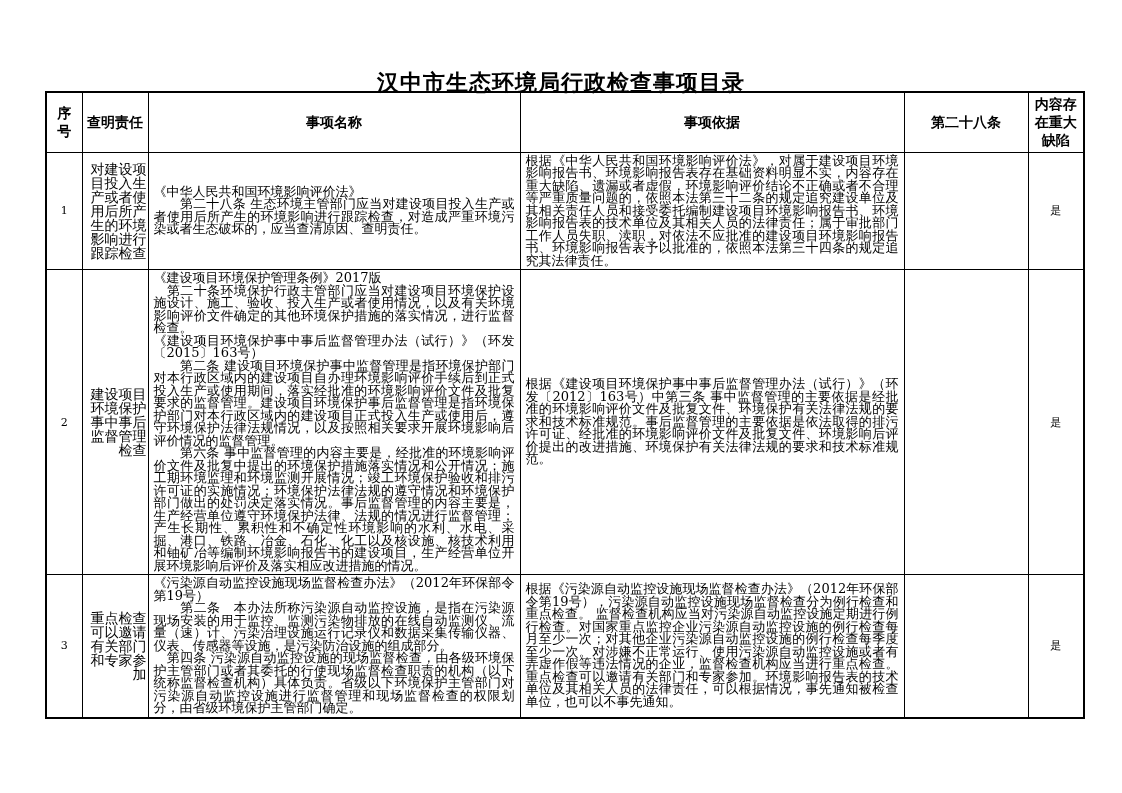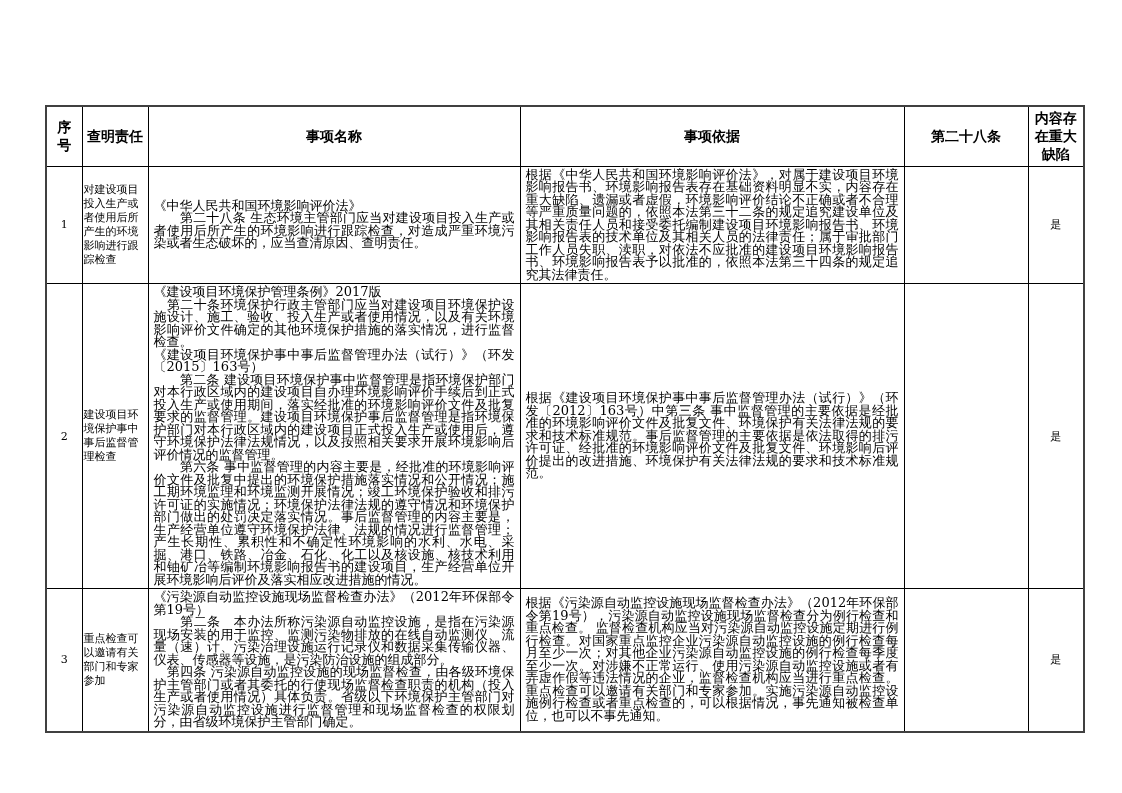--- a/index.html
+++ b/index.html
@@ -19,25 +19,25 @@
     width: 100%;
     text-align: center;
     font-size: 22px;
     font-weight: bold;
     letter-spacing: 1px;
     margin: 0;
   }
   table.catalog {
     position: absolute;
     left: 45px;
-    top: 105px;
+    top: 91px;
     width: 1038px;
     border-collapse: collapse;
     table-layout: fixed;
-    border: 2px solid #404040;
+    border: 2px solid #000000;
   }
   table.catalog th, table.catalog td {
     border: 1px solid #000;
     vertical-align: middle;
     overflow: hidden;
   }
   table.catalog th {
     font-size: 14px;
     font-weight: bold;
     text-align: center;
@@ -47,22 +47,22 @@
   th .narrow { width: 16px; margin: 0 auto; }
   tr.header-row { height: 60px; }
   tr.row-1 { height: 88px; }
   tr.row-2 { height: 222px; }
   tr.row-3 { height: 133px; }
   td.cell-index {
     text-align: center;
     font-size: 11px;
   }
   td.cell-name {
-    text-align: left;
-    font-size: 11px;
+    text-align: right;
+    font-size: 14px;
     line-height: 14px;
     padding: 0 1px;
   }
   td.cell-text {
     text-align: justify;
     font-size: 13px;
     line-height: 12.5px;
     padding: 2px 5px;
     white-space: pre-wrap;
     word-break: break-all;
@@ -74,20 +74,21 @@
   td.cell-enterprise {
     text-align: center;
     font-size: 11px;
   }
 </style>
 </head>
 <body>
 
 <div class="page">
 
+  <h1 class="doc-title">汉中市生态环境局行政检查事项目录</h1>
 
   <table class="catalog">
     <colgroup>
       <col style="width:36px">
       <col style="width:66px">
       <col style="width:372px">
       <col style="width:384px">
       <col style="width:124px">
       <col style="width:56px">
     </colgroup>
@@ -123,21 +124,21 @@
 　　第六条 事中监督管理的内容主要是，经批准的环境影响评价文件及批复中提出的环境保护措施落实情况和公开情况；施工期环境监理和环境监测开展情况；竣工环境保护验收和排污许可证的实施情况；环境保护法律法规的遵守情况和环境保护部门做出的处罚决定落实情况。事后监督管理的内容主要是，生产经营单位遵守环境保护法律、法规的情况进行监督管理；产生长期性、累积性和不确定性环境影响的水利、水电、采掘、港口、铁路、冶金、石化、化工以及核设施、核技术利用和铀矿冶等编制环境影响报告书的建设项目，生产经营单位开展环境影响后评价及落实相应改进措施的情况。</td>
         <td class="cell-text">根据《建设项目环境保护事中事后监督管理办法（试行）》（环发〔2012〕163号）中第三条 事中监督管理的主要依据是经批准的环境影响评价文件及批复文件、环境保护有关法律法规的要求和技术标准规范。事后监督管理的主要依据是依法取得的排污许可证、经批准的环境影响评价文件及批复文件、环境影响后评价提出的改进措施、环境保护有关法律法规的要求和技术标准规范。</td>
         <td class="cell-frequency"></td>
         <td class="cell-enterprise">是</td>
       </tr>
       <tr class="row-3">
         <td class="cell-index">3</td>
         <td class="cell-name">重点检查可以邀请有关部门和专家参加</td>
         <td class="cell-text">《污染源自动监控设施现场监督检查办法》（2012年环保部令第19号）
 　　第二条　本办法所称污染源自动监控设施，是指在污染源现场安装的用于监控、监测污染物排放的在线自动监测仪、流量（速）计、污染治理设施运行记录仪和数据采集传输仪器、仪表、传感器等设施，是污染防治设施的组成部分。
-　第四条 污染源自动监控设施的现场监督检查，由各级环境保护主管部门或者其委托的行使现场监督检查职责的机构（投入生产或者使用情况）具体负责。省级以下环境保护主管部门对污染源自动监控设施进行监督管理和现场监督检查的权限划分，由省级环境保护主管部门确定。</td>
-        <td class="cell-text">根据《污染源自动监控设施现场监督检查办法》（2012年环保部令第19号），污染源自动监控设施现场监督检查分为例行检查和重点检查。 监督检查机构应当对污染源自动监控设施定期进行例行检查。对国家重点监控企业污染源自动监控设施的例行检查每月至少一次；对其他企业污染源自动监控设施的例行检查每季度至少一次。对涉嫌不正常运行、使用污染源自动监控设施或者有弄虚作假等违法情况的企业，监督检查机构应当进行重点检查。重点检查可以邀请有关部门和专家参加。实施污染源自动监控设施例行检查或者重点检查的，可以根据情况，事先通知被检查单位，也可以不事先通知。</td>
+　第四条 污染源自动监控设施的现场监督检查，由各级环境保护主管部门或者其委托的行使现场监督检查职责的机构（以下统称监督检查机构）具体负责。省级以下环境保护主管部门对污染源自动监控设施进行监督管理和现场监督检查的权限划分，由省级环境保护主管部门确定。</td>
+        <td class="cell-text">根据《污染源自动监控设施现场监督检查办法》（2012年环保部令第19号），污染源自动监控设施现场监督检查分为例行检查和重点检查。 监督检查机构应当对污染源自动监控设施定期进行例行检查。对国家重点监控企业污染源自动监控设施的例行检查每月至少一次；对其他企业污染源自动监控设施的例行检查每季度至少一次。对涉嫌不正常运行、使用污染源自动监控设施或者有弄虚作假等违法情况的企业，监督检查机构应当进行重点检查。重点检查可以邀请有关部门和专家参加。环境影响报告表的技术单位及其相关人员的法律责任，可以根据情况，事先通知被检查单位，也可以不事先通知。</td>
         <td class="cell-frequency"></td>
         <td class="cell-enterprise">是</td>
       </tr>
     </tbody>
   </table>
 
 </div>
 
 </body></html>

